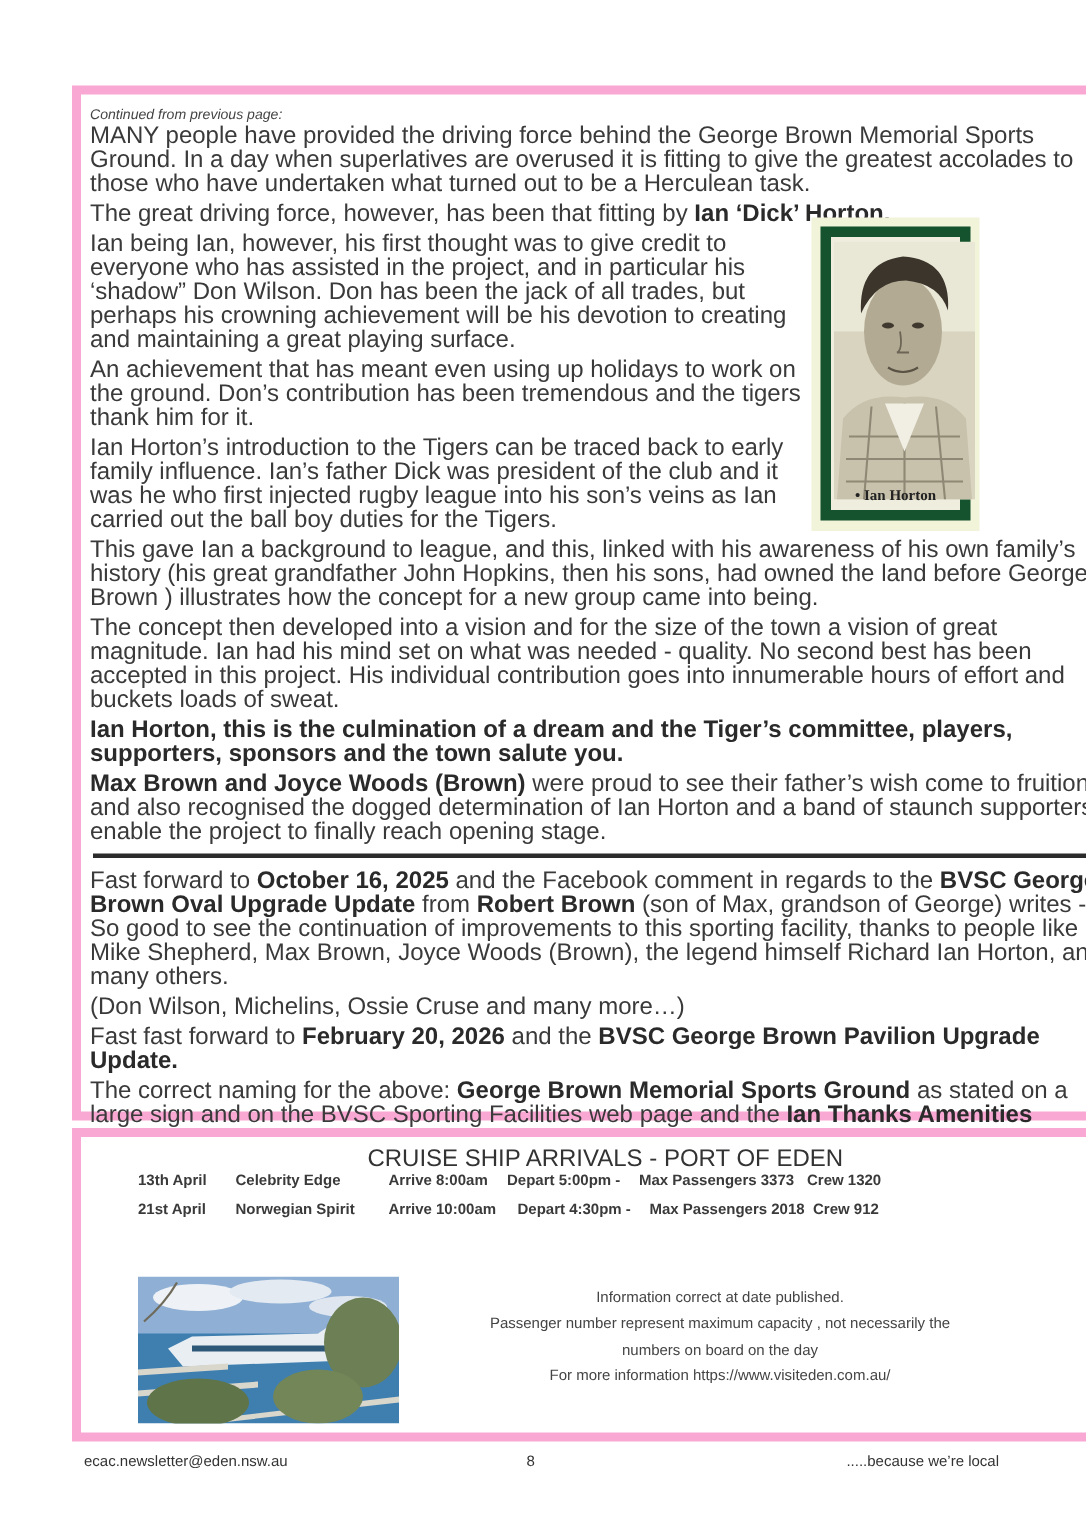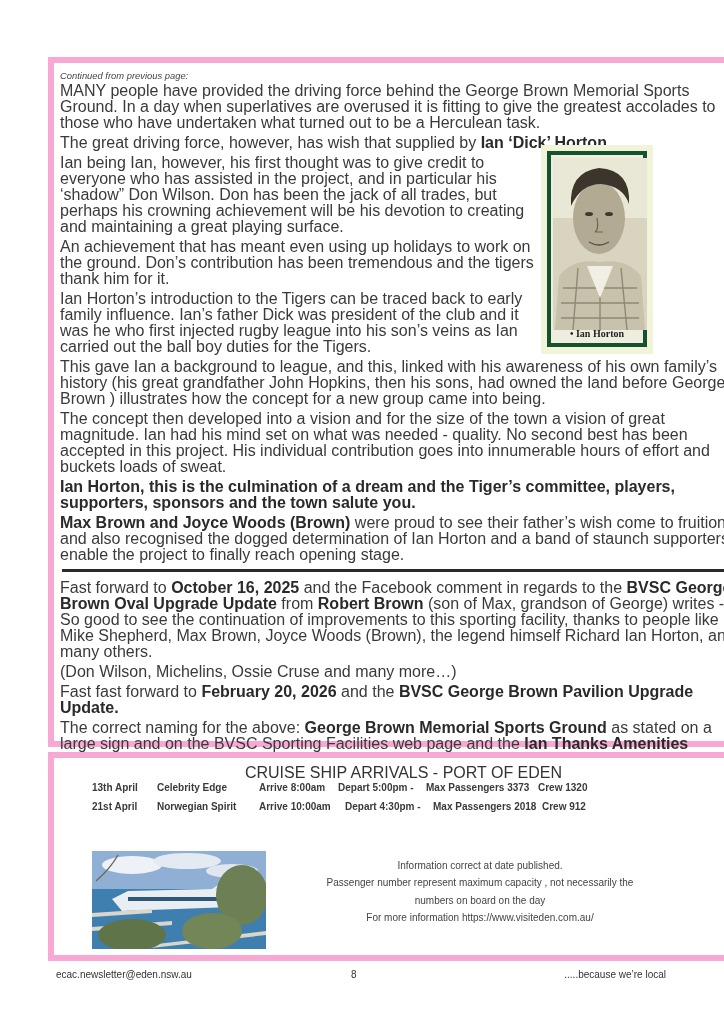--- a/index.html
+++ b/index.html
@@ -17,21 +17,21 @@
   p { margin: 0 0 4px 0; font-size: 16px; line-height: 16px; }
   .lead { font-size: 10.1px; line-height: 16px; margin-bottom: 0; }
   .it { font-style: italic; font-size: 9.4px; line-height: 14px; margin: 0; color: #444; }
   b { color: #2a2a2a; }
   .photo-wrap {
     position: absolute; left: 541px; top: 145px; width: 112px; height: 209px;
     background: #f2f4d9;
   }
   .photo {
     position: absolute; left: 6px; top: 6px; width: 100px; height: 196px;
-    border: 4px solid #14532d; box-sizing: border-box; background: #efeede;
+    border: 7px solid #14532d; box-sizing: border-box; background: #efeede;
   }
   .photo svg { position: absolute; left: 2px; top: 3px; }
   .caption {
     position: absolute; left: 0; right: 0; bottom: 4px; text-align: center;
     font-family: "Liberation Serif", serif; font-weight: bold; font-size: 10px; color: #222;
   }
   .flow { width: 484px; }
   .divider {
     height: 3px; background: #2b2b2b; margin: 6px 2px 8px 2px;
   }
@@ -41,21 +41,21 @@
   .ship-photo { position: absolute; left: 38px; top: 93px; width: 174px; height: 98px; }
   .info { position: absolute; left: 256px; top: 99px; width: 340px; text-align: center; font-size: 10px; line-height: 17.4px; color: #444; }
   .footer { position: absolute; top: 969px; font-size: 10px; color: #333; }
 </style>
 </head>
 <body>
 
 <div class="box" id="story">
   <p class="it">Continued from previous page:</p>
   <p>MANY people have provided the driving force behind the George Brown Memorial Sports Ground. In a day when superlatives are overused it is fitting to give the greatest accolades to those who have undertaken what turned out to be a Herculean task.</p>
-  <p><span>The great driving force, however, has wish that supplied by </span><b>Ian ‘Dick’ Horton.</b></p>
+  <p><span>The great driving force, however, has been that fitting by </span><b>Ian ‘Dick’ Horton.</b></p>
   <p class="flow">Ian being Ian, however, his first thought was to give credit to everyone who has assisted in the project, and in particular his ‘shadow” Don Wilson. Don has been the jack of all trades, but perhaps his crowning achievement will be his devotion to creating and maintaining a great playing surface.</p>
   <p class="flow">An achievement that has meant even using up holidays to work on the ground. Don’s contribution has been tremendous and the tigers thank him for it.</p>
   <p class="flow">Ian Horton’s introduction to the Tigers can be traced back to early family influence. Ian’s father Dick was president of the club and it was he who first injected rugby league into his son’s veins as Ian carried out the ball boy duties for the Tigers.</p>
   <p><span>This gave Ian a background to league, and this, linked with his awareness of his own family’s history (his great grandfather John Hopkins, then his sons, had owned the land before George Brown ) illustrates how the concept for a new group came into being.</span></p>
   <p>The concept then developed into a vision and for the size of the town a vision of great magnitude. Ian had his mind set on what was needed - quality. No second best has been accepted in this project. His individual contribution goes into innumerable hours of effort and buckets loads of sweat.</p>
   <p><b>Ian Horton, this is the culmination of a dream and the Tiger’s committee, players, supporters, sponsors and the town salute you.</b></p>
   <p><b>Max Brown and Joyce Woods (Brown)</b><span> were proud to see their father’s wish come to fruition and also recognised the dogged determination of Ian Horton and a band of staunch supporters to enable the project to finally reach opening stage.</span></p>
 
   <div class="divider"></div>
 

